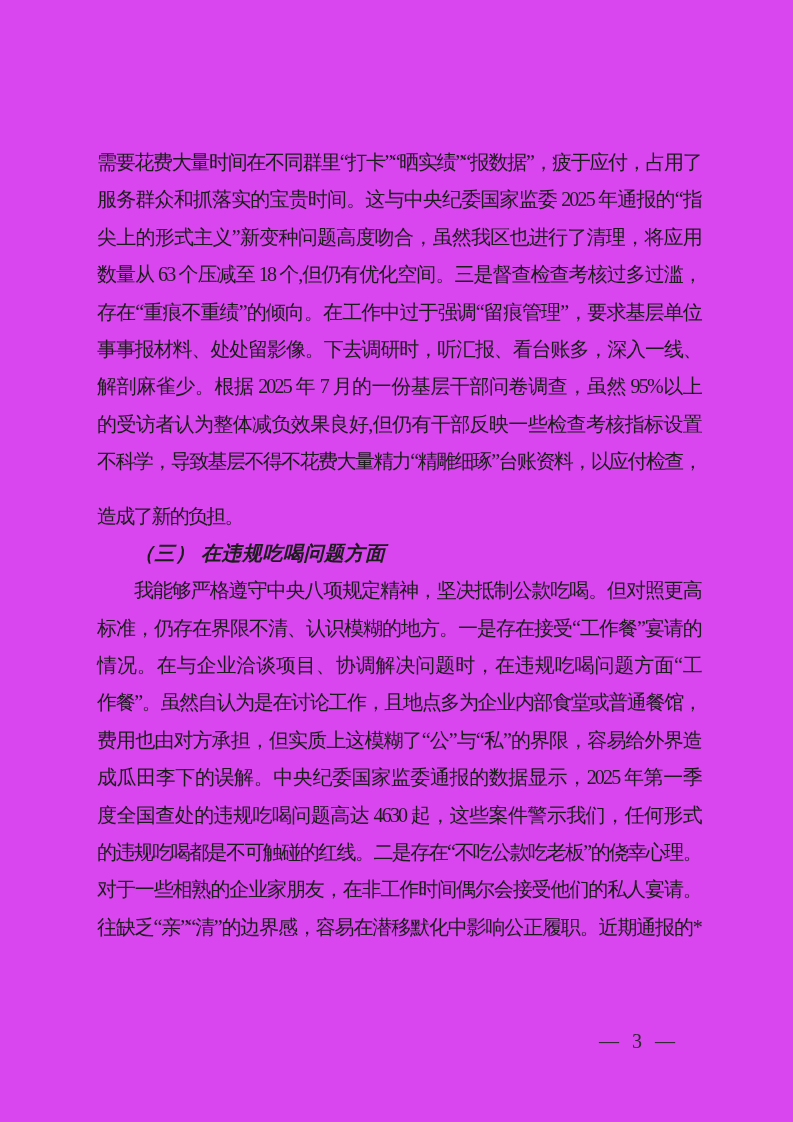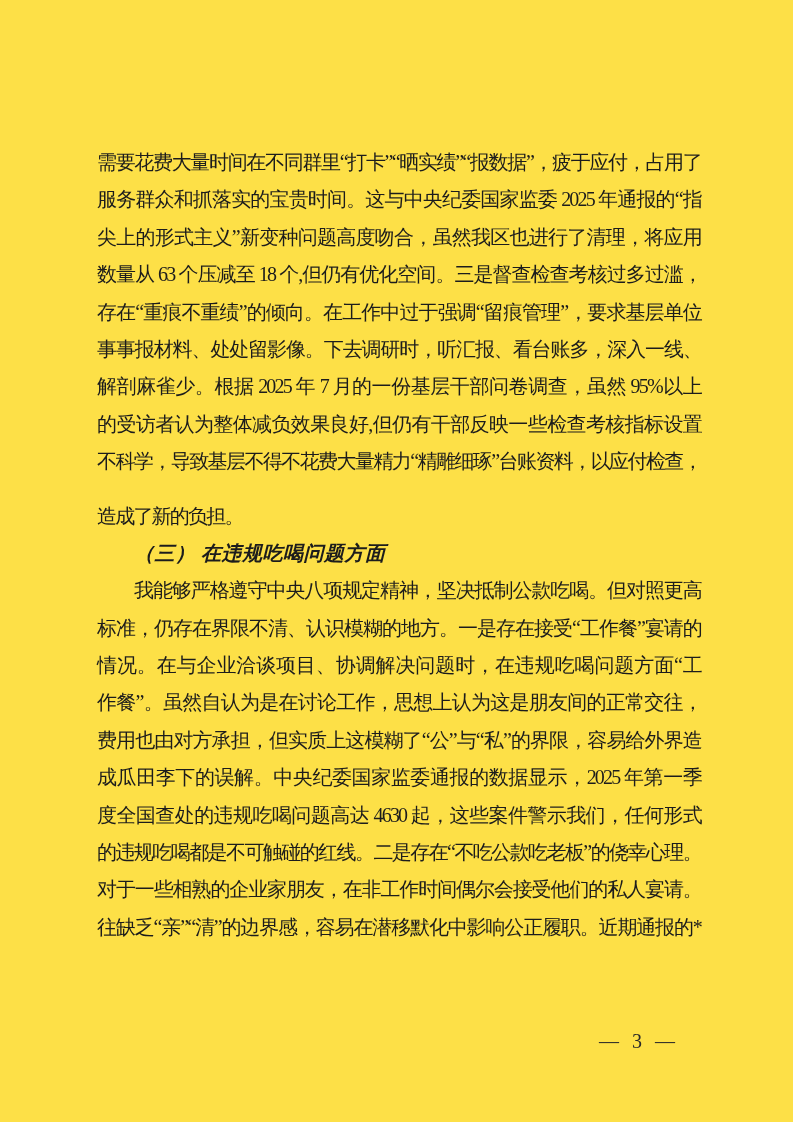--- a/index.html
+++ b/index.html
@@ -11,21 +11,21 @@
     width: 793px;
     height: 1122px;
     position: relative;
     overflow: hidden;
     font-family: "Liberation Serif", "DejaVu Serif", serif;
   }
   .page {
     position: absolute;
     left: 0; top: 0;
     width: 793px; height: 1122px;
-    background: #fde047;
+    background: #d946ef;
   }
   .content {
     position: absolute;
     left: 97px;
     top: 144px;
     width: 604px;
     color: #1c1c1c;
     font-size: 20px;
     letter-spacing: -1.8px;
   }
@@ -81,21 +81,21 @@
       <div class="line">不科学，导致基层不得不花费大量精力“精雕细琢”台账资料，以应付检查，</div>
       <div class="line no-flush">造成了新的负担。</div>
     </div>
 
     <div class="line heading">（三） 在违规吃喝问题方面</div>
 
     <div>
       <div class="line indent">我能够严格遵守中央八项规定精神，坚决抵制公款吃喝。但对照更高</div>
       <div class="line">标准，仍存在界限不清、认识模糊的地方。一是存在接受“工作餐”宴请的</div>
       <div class="line">情况。在与企业洽谈项目、协调解决问题时，在违规吃喝问题方面“工</div>
-      <div class="line">作餐”。虽然自认为是在讨论工作，思想上认为这是朋友间的正常交往，</div>
+      <div class="line">作餐”。虽然自认为是在讨论工作，且地点多为企业内部食堂或普通餐馆，</div>
       <div class="line">费用也由对方承担，但实质上这模糊了“公”与“私”的界限，容易给外界造</div>
       <div class="line">成瓜田李下的误解。中央纪委国家监委通报的数据显示，2025 年第一季</div>
       <div class="line">度全国查处的违规吃喝问题高达 4630 起，这些案件警示我们，任何形式</div>
       <div class="line">的违规吃喝都是不可触碰的红线。二是存在“不吃公款吃老板”的侥幸心理。</div>
       <div class="line">对于一些相熟的企业家朋友，在非工作时间偶尔会接受他们的私人宴请。</div>
       <div class="line">往缺乏“亲”“清”的边界感，容易在潜移默化中影响公正履职。近期通报的*</div>
     </div>
 
   </div>
 

